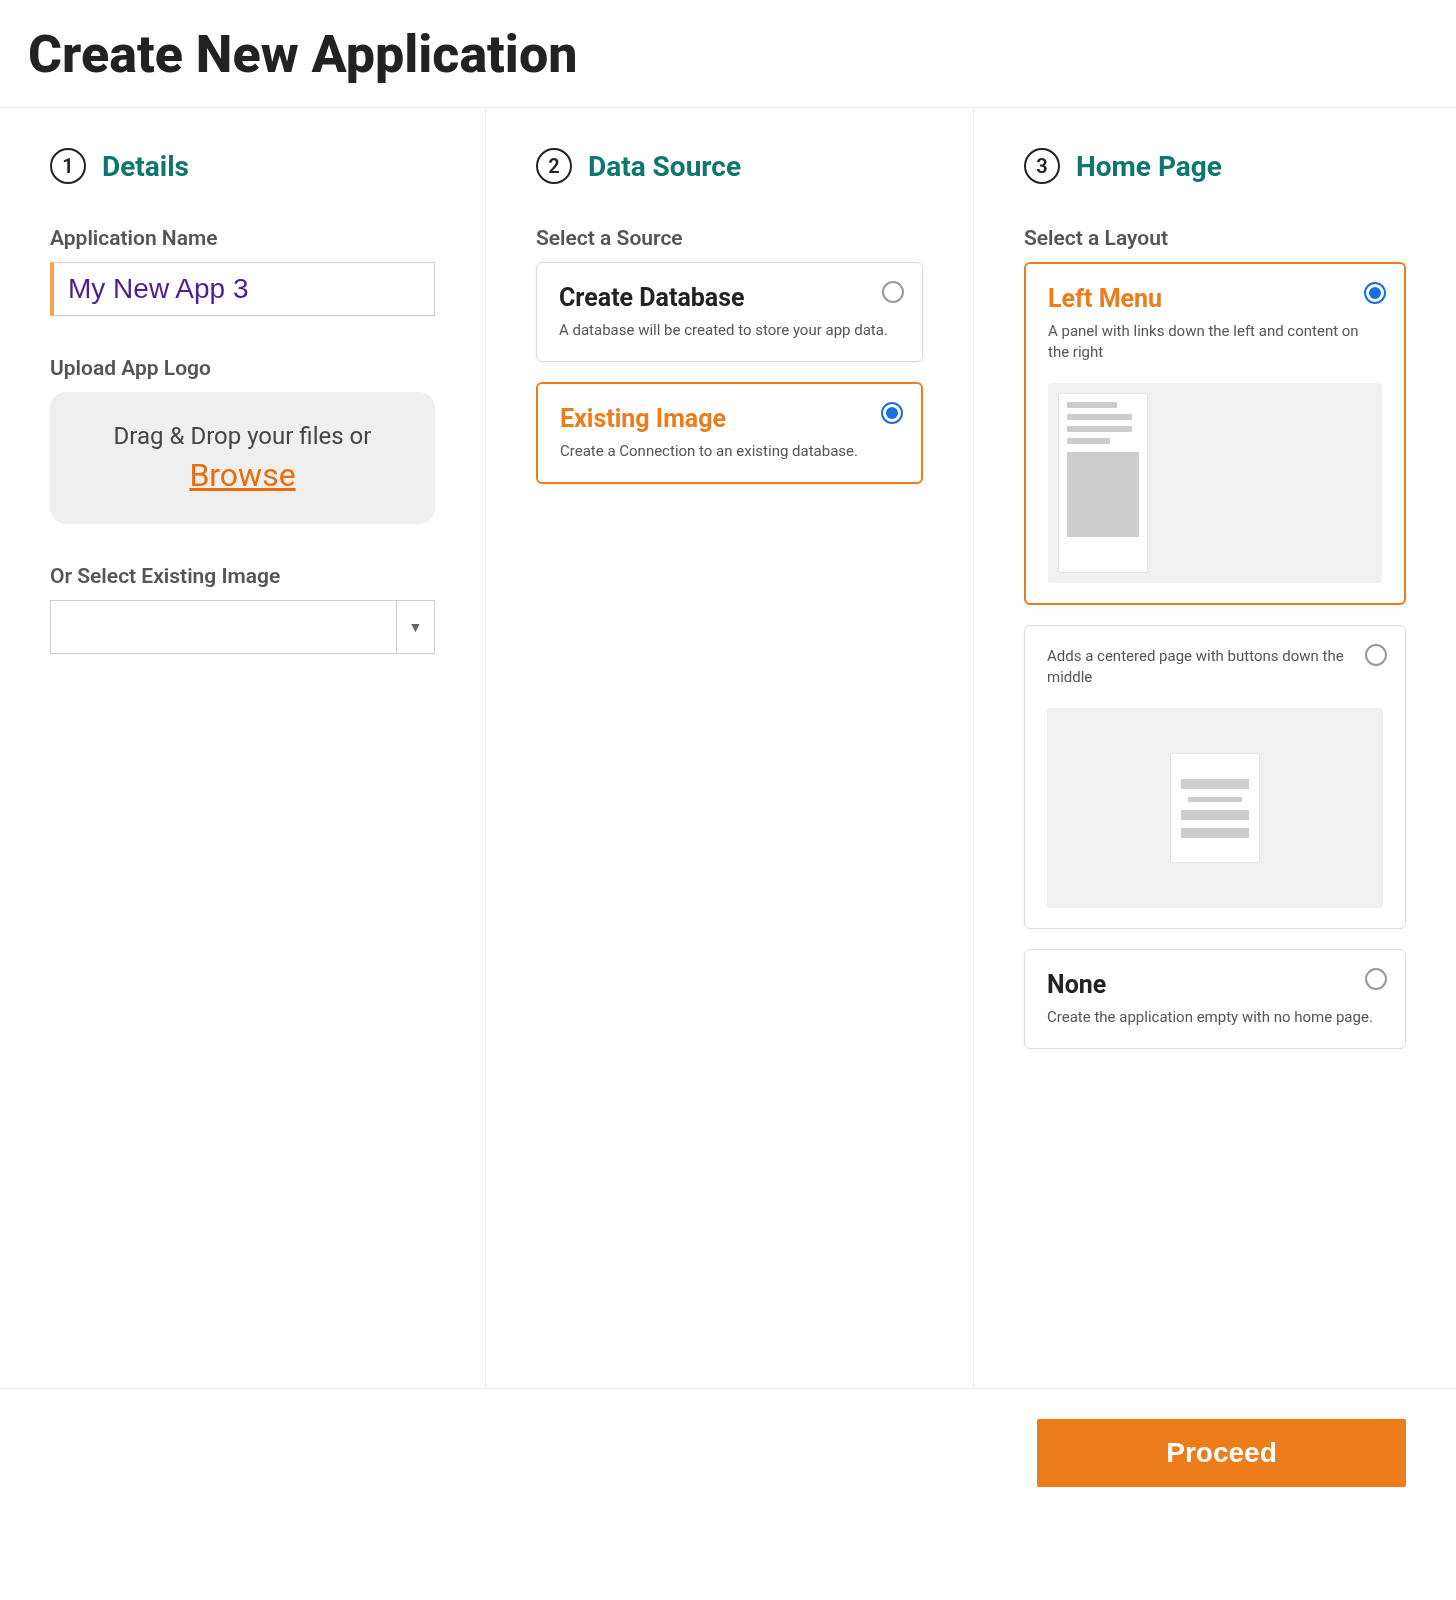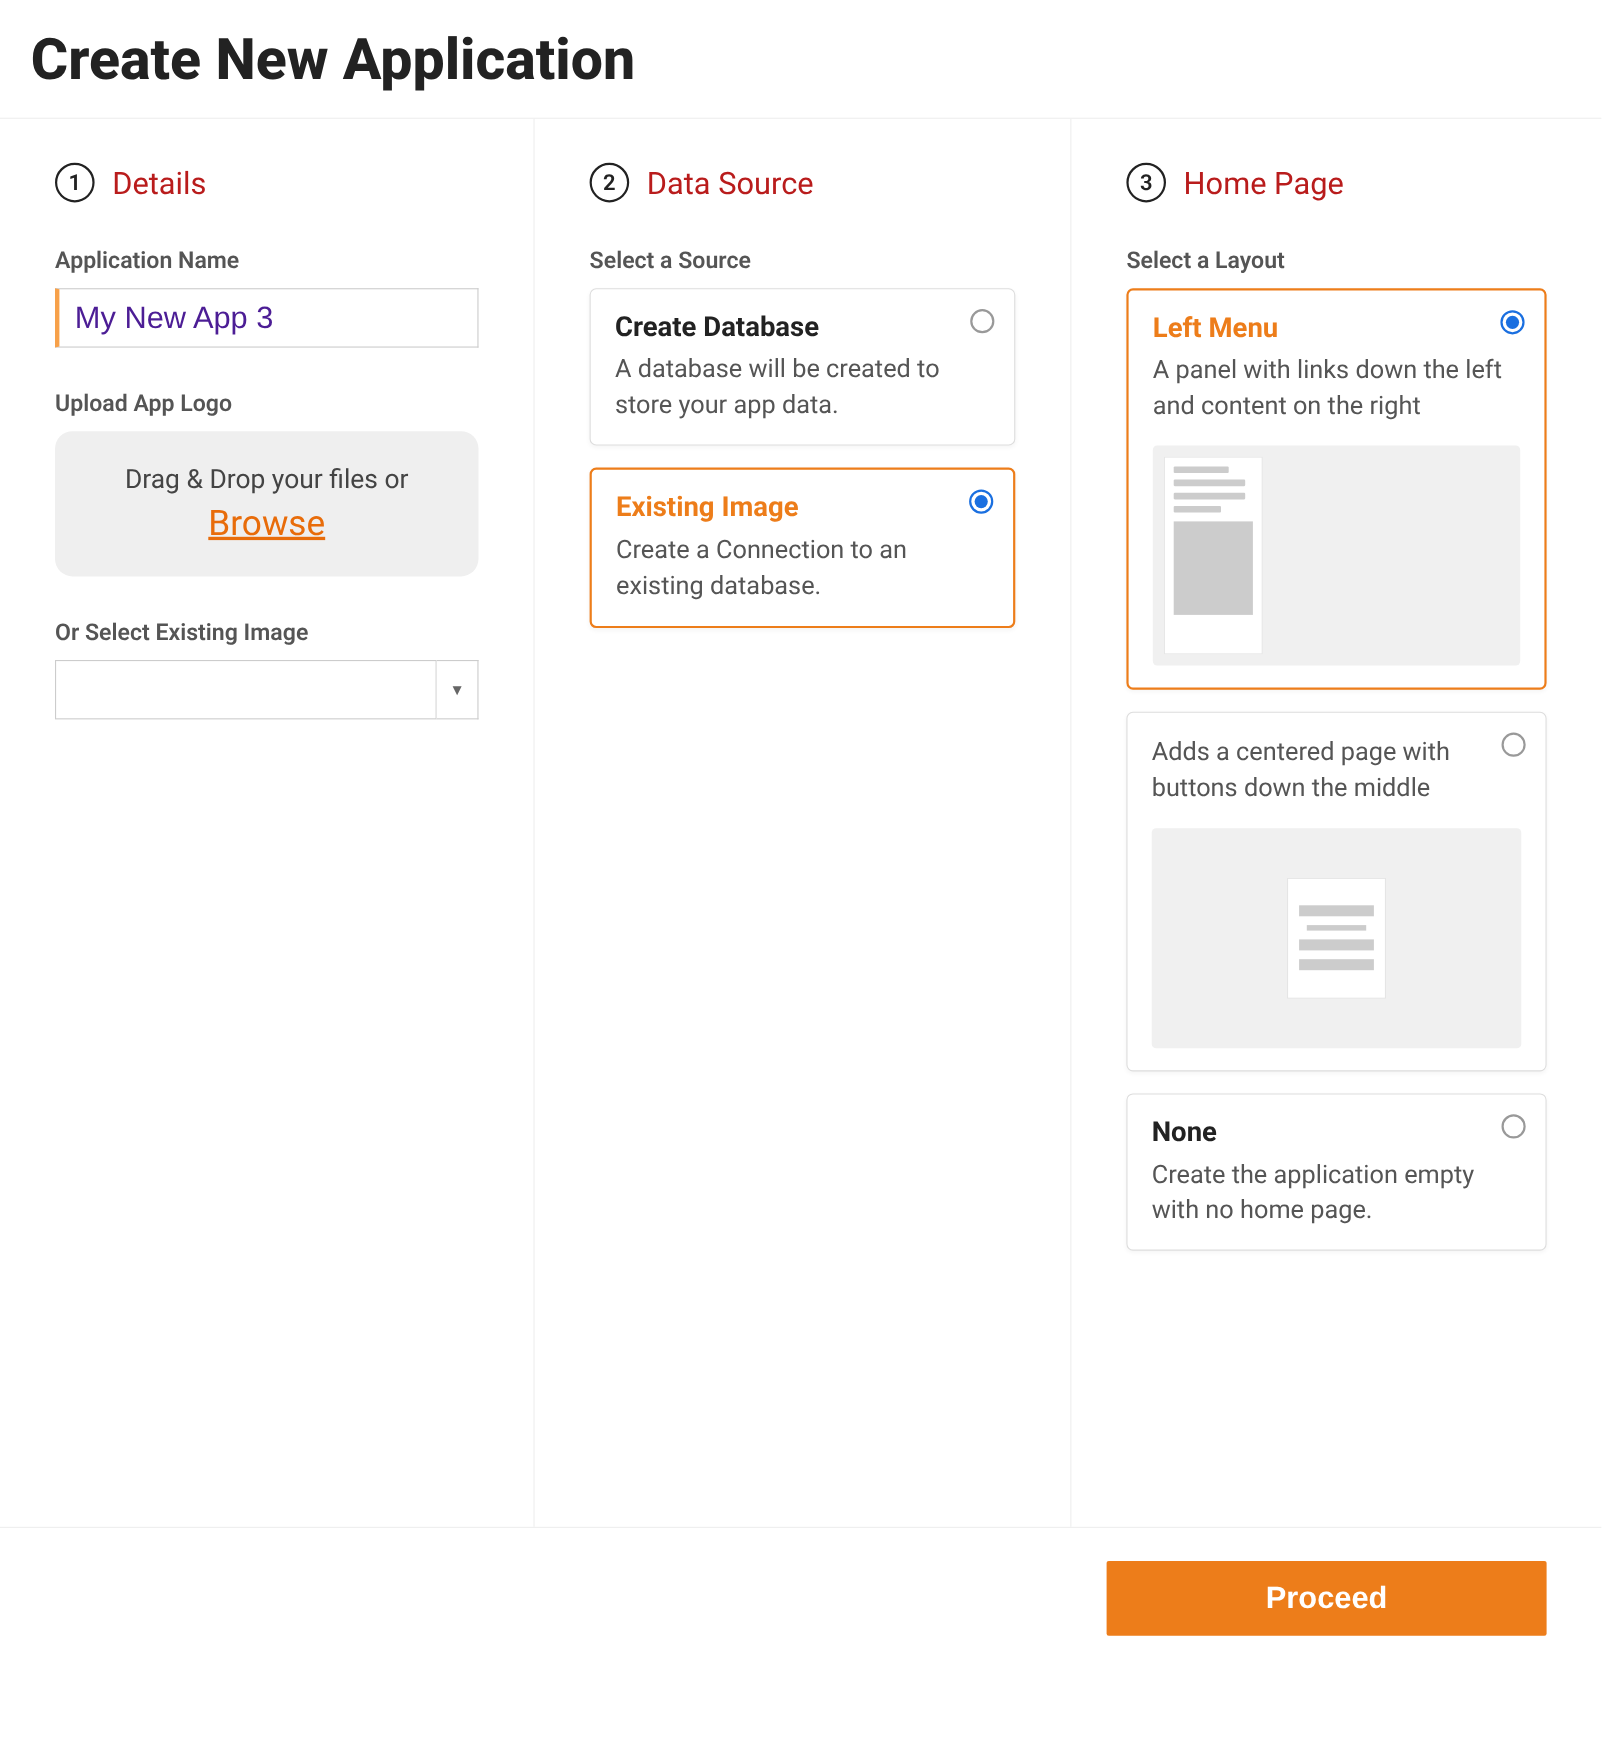--- a/index.html
+++ b/index.html
@@ -41,22 +41,22 @@
     border-radius: 50%;
     display: flex;
     align-items: center;
     justify-content: center;
     font-size: 20px;
     font-weight: 600;
     color: #222;
   }
   .step-title {
     font-size: 28px;
-    font-weight: 400;
-    color: #b91c1c;
+    font-weight: 700;
+    color: #0f766e;
     text-align: center;
   }
   .field-label {
     font-size: 21px;
     font-weight: 600;
     color: #555;
     margin-bottom: 12px;
   }
   .text-input {
     width: 100%;
@@ -124,21 +124,21 @@
   .card-title {
     font-size: 25px;
     font-weight: 700;
     color: #222;
     margin-bottom: 8px;
   }
   .card.selected .card-title {
     color: #ed7d1a;
   }
   .card-desc {
-    font-size: 23px;
+    font-size: 15px;
     color: #555;
     line-height: 1.4;
   }
   .radio {
     position: absolute;
     top: 18px;
     right: 18px;
     width: 22px;
     height: 22px;
     border: 2px solid #999;
@@ -212,21 +212,21 @@
     padding: 30px 50px;
     display: flex;
     justify-content: flex-end;
   }
   .proceed-btn {
     background: #ed7d1a;
     color: #fff;
     font-size: 28px;
     font-weight: 700;
     border: none;
-    width: 400px;
+    width: 369px;
     height: 68px;
     cursor: pointer;
     border-radius: 2px;
   }
 </style>
 </head>
 <body>
 
 <div class="page-header">
   <h1 class="page-title">Create New Application</h1>

